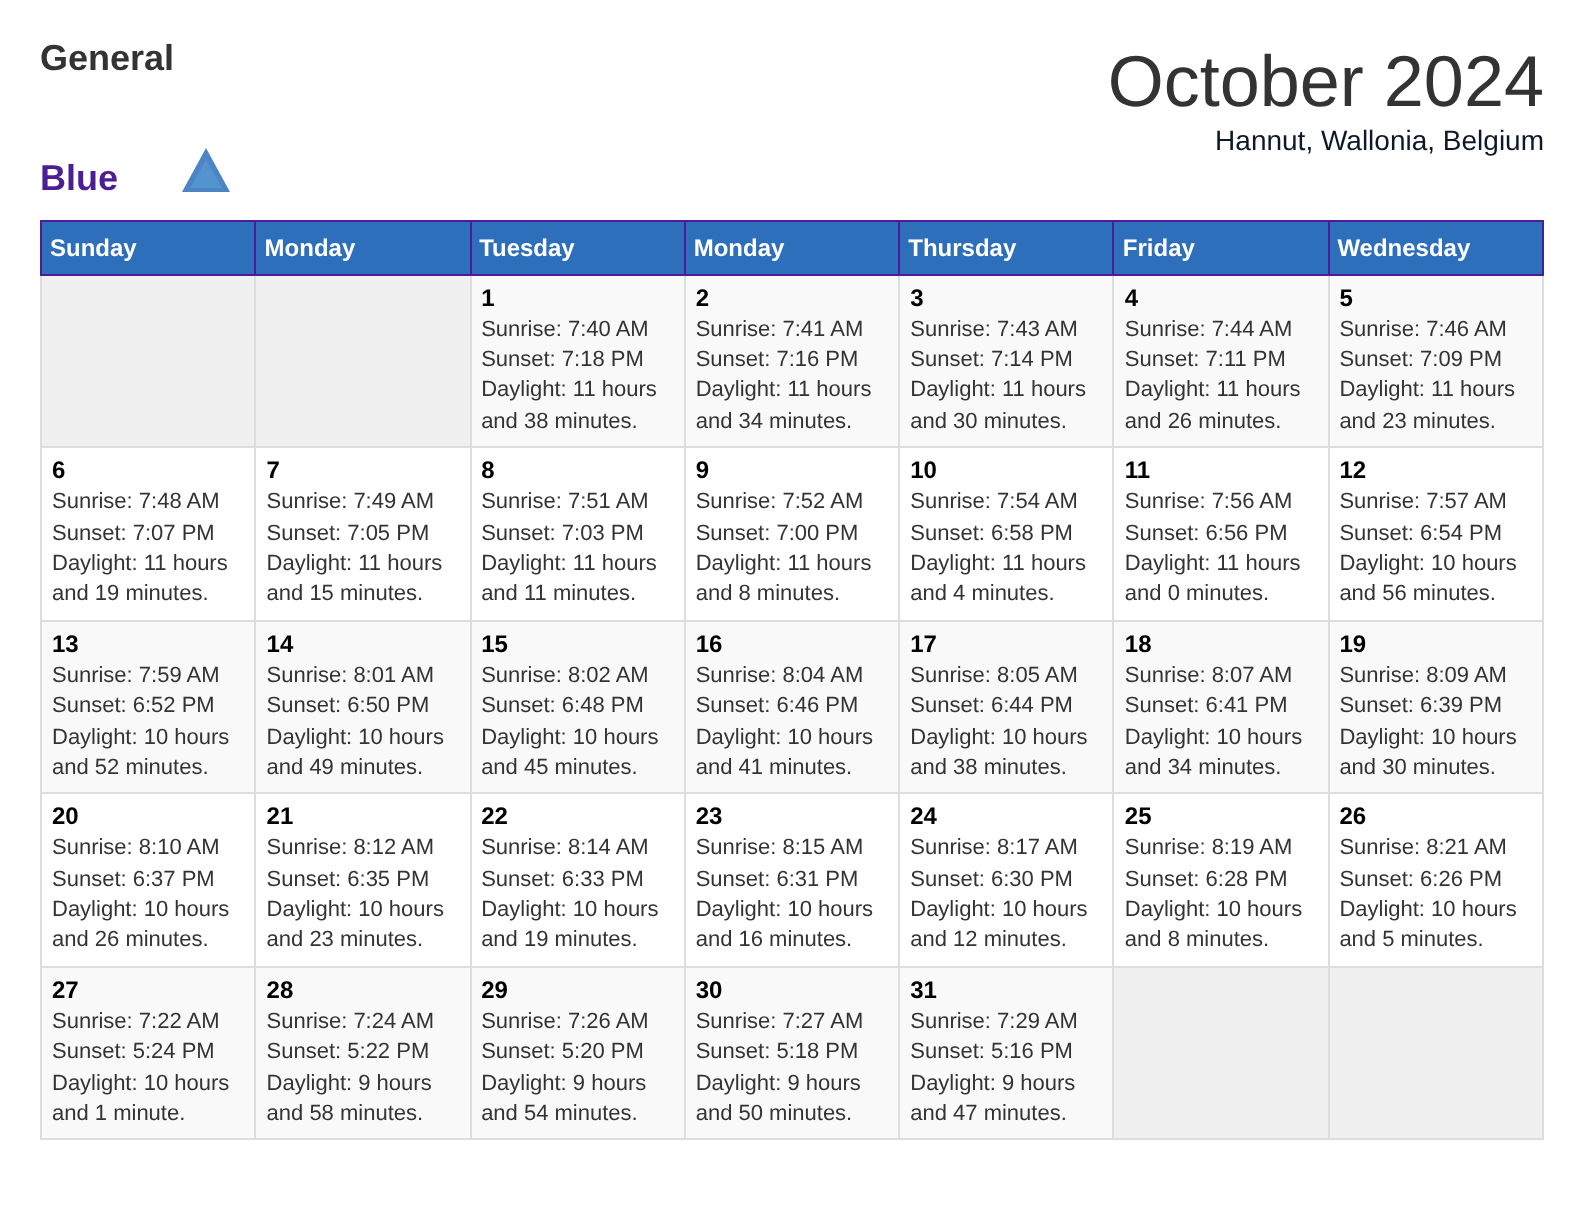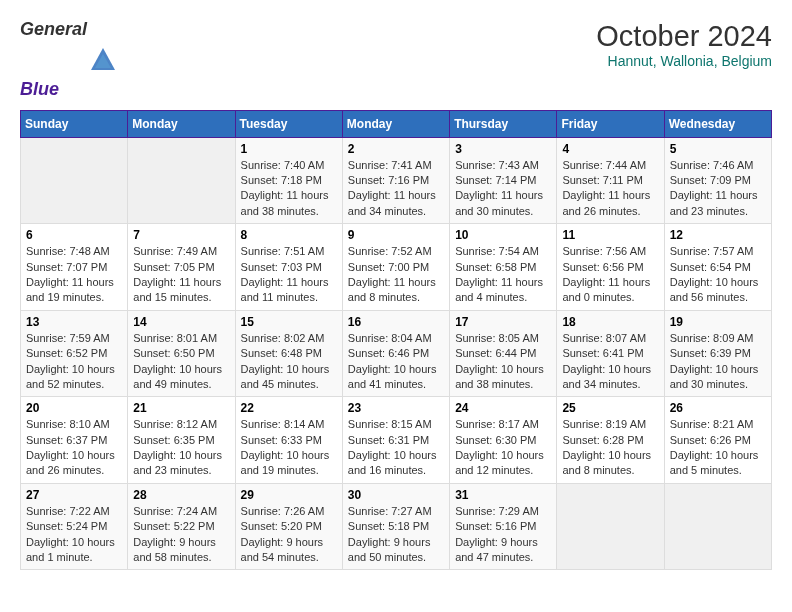--- a/index.html
+++ b/index.html
@@ -11,22 +11,21 @@
       padding: 20px;
     }
     .header {
       display: flex;
       justify-content: space-between;
       align-items: flex-start;
       margin-bottom: 10px;
     }
     .logo {
       display: flex;
-      align-items: center;
-      font-style: italic;
+      align-items: flex-end;
     }
     .logo-text {
       display: flex;
       flex-direction: column;
       line-height: 1.1;
     }
     .logo-general {
       font-size: 18px;
       font-weight: bold;
       color: #333;
@@ -39,27 +38,27 @@
     }
     .logo-icon {
       width: 28px;
       height: 28px;
       margin-left: 2px;
     }
     .title-section {
       text-align: right;
     }
     .month-title {
-      font-size: 29px;
+      font-size: 36px;
       font-weight: normal;
       color: #333;
     }
     .subtitle {
       font-size: 14px;
-      color: #0f766e;
+      color: #0f172a;
     }
     table {
       width: 100%;
       border-collapse: collapse;
       font-size: 11px;
     }
     thead tr {
       background-color: #2e6fbc;
       color: #fff;
     }

